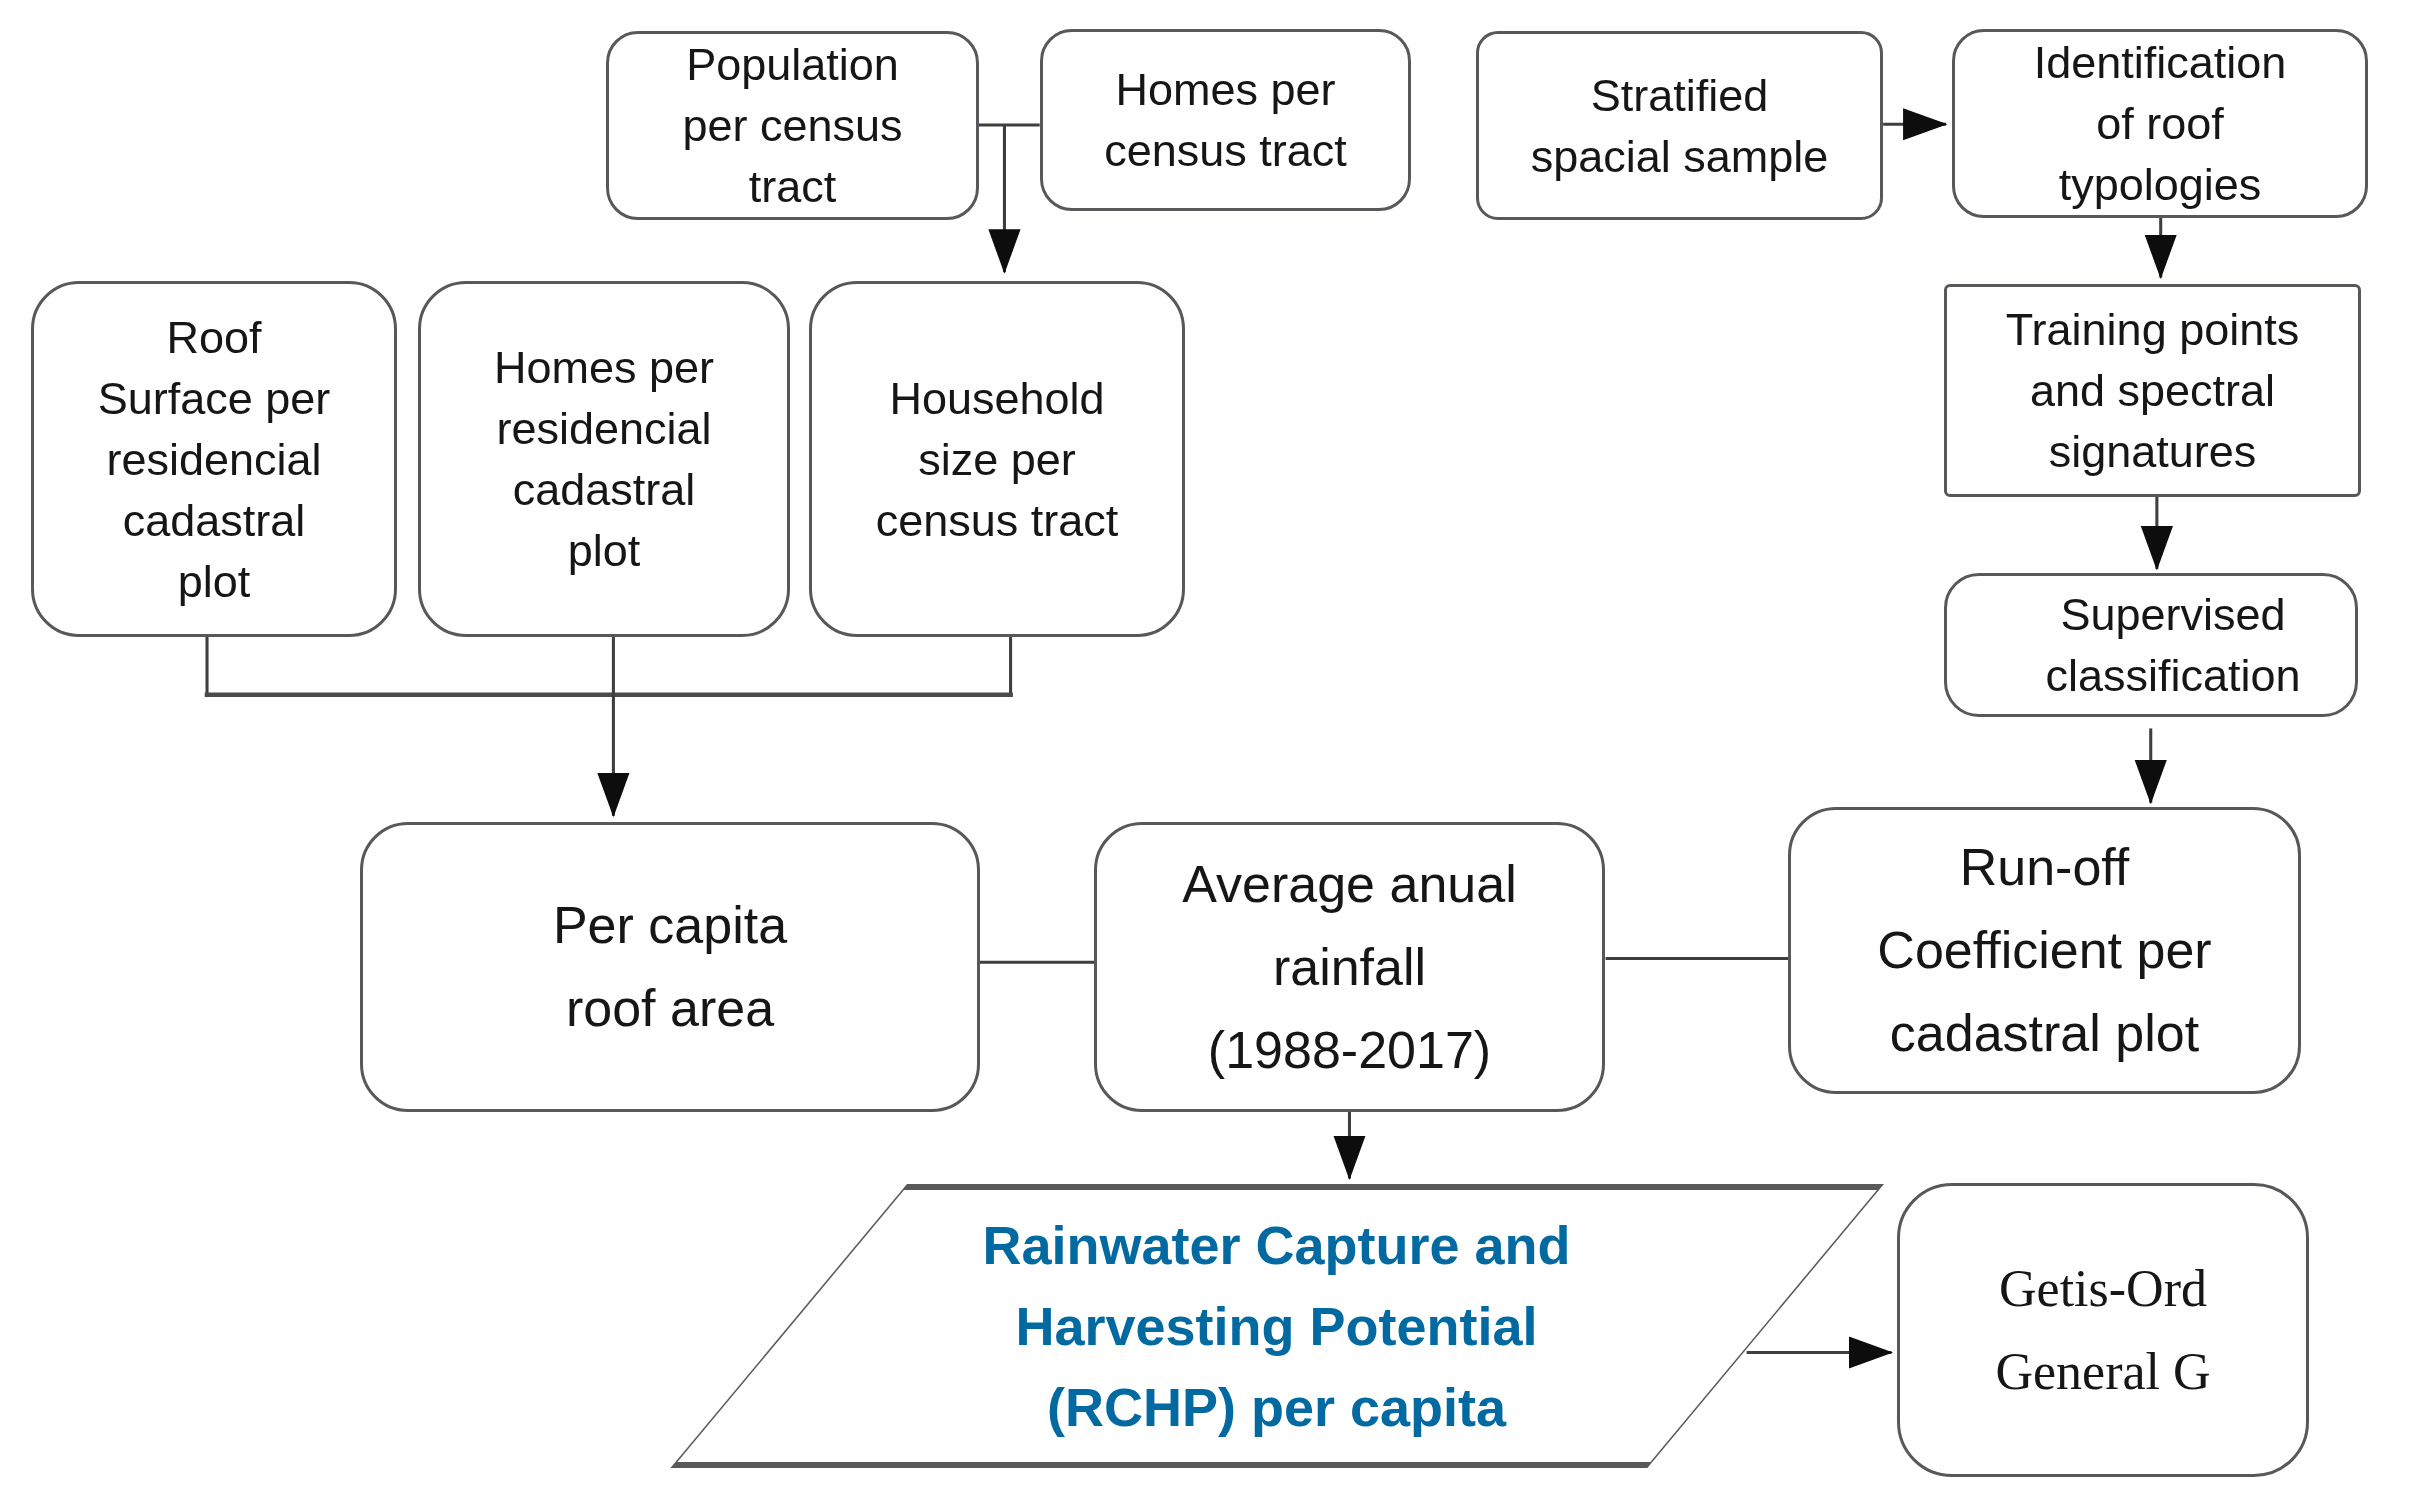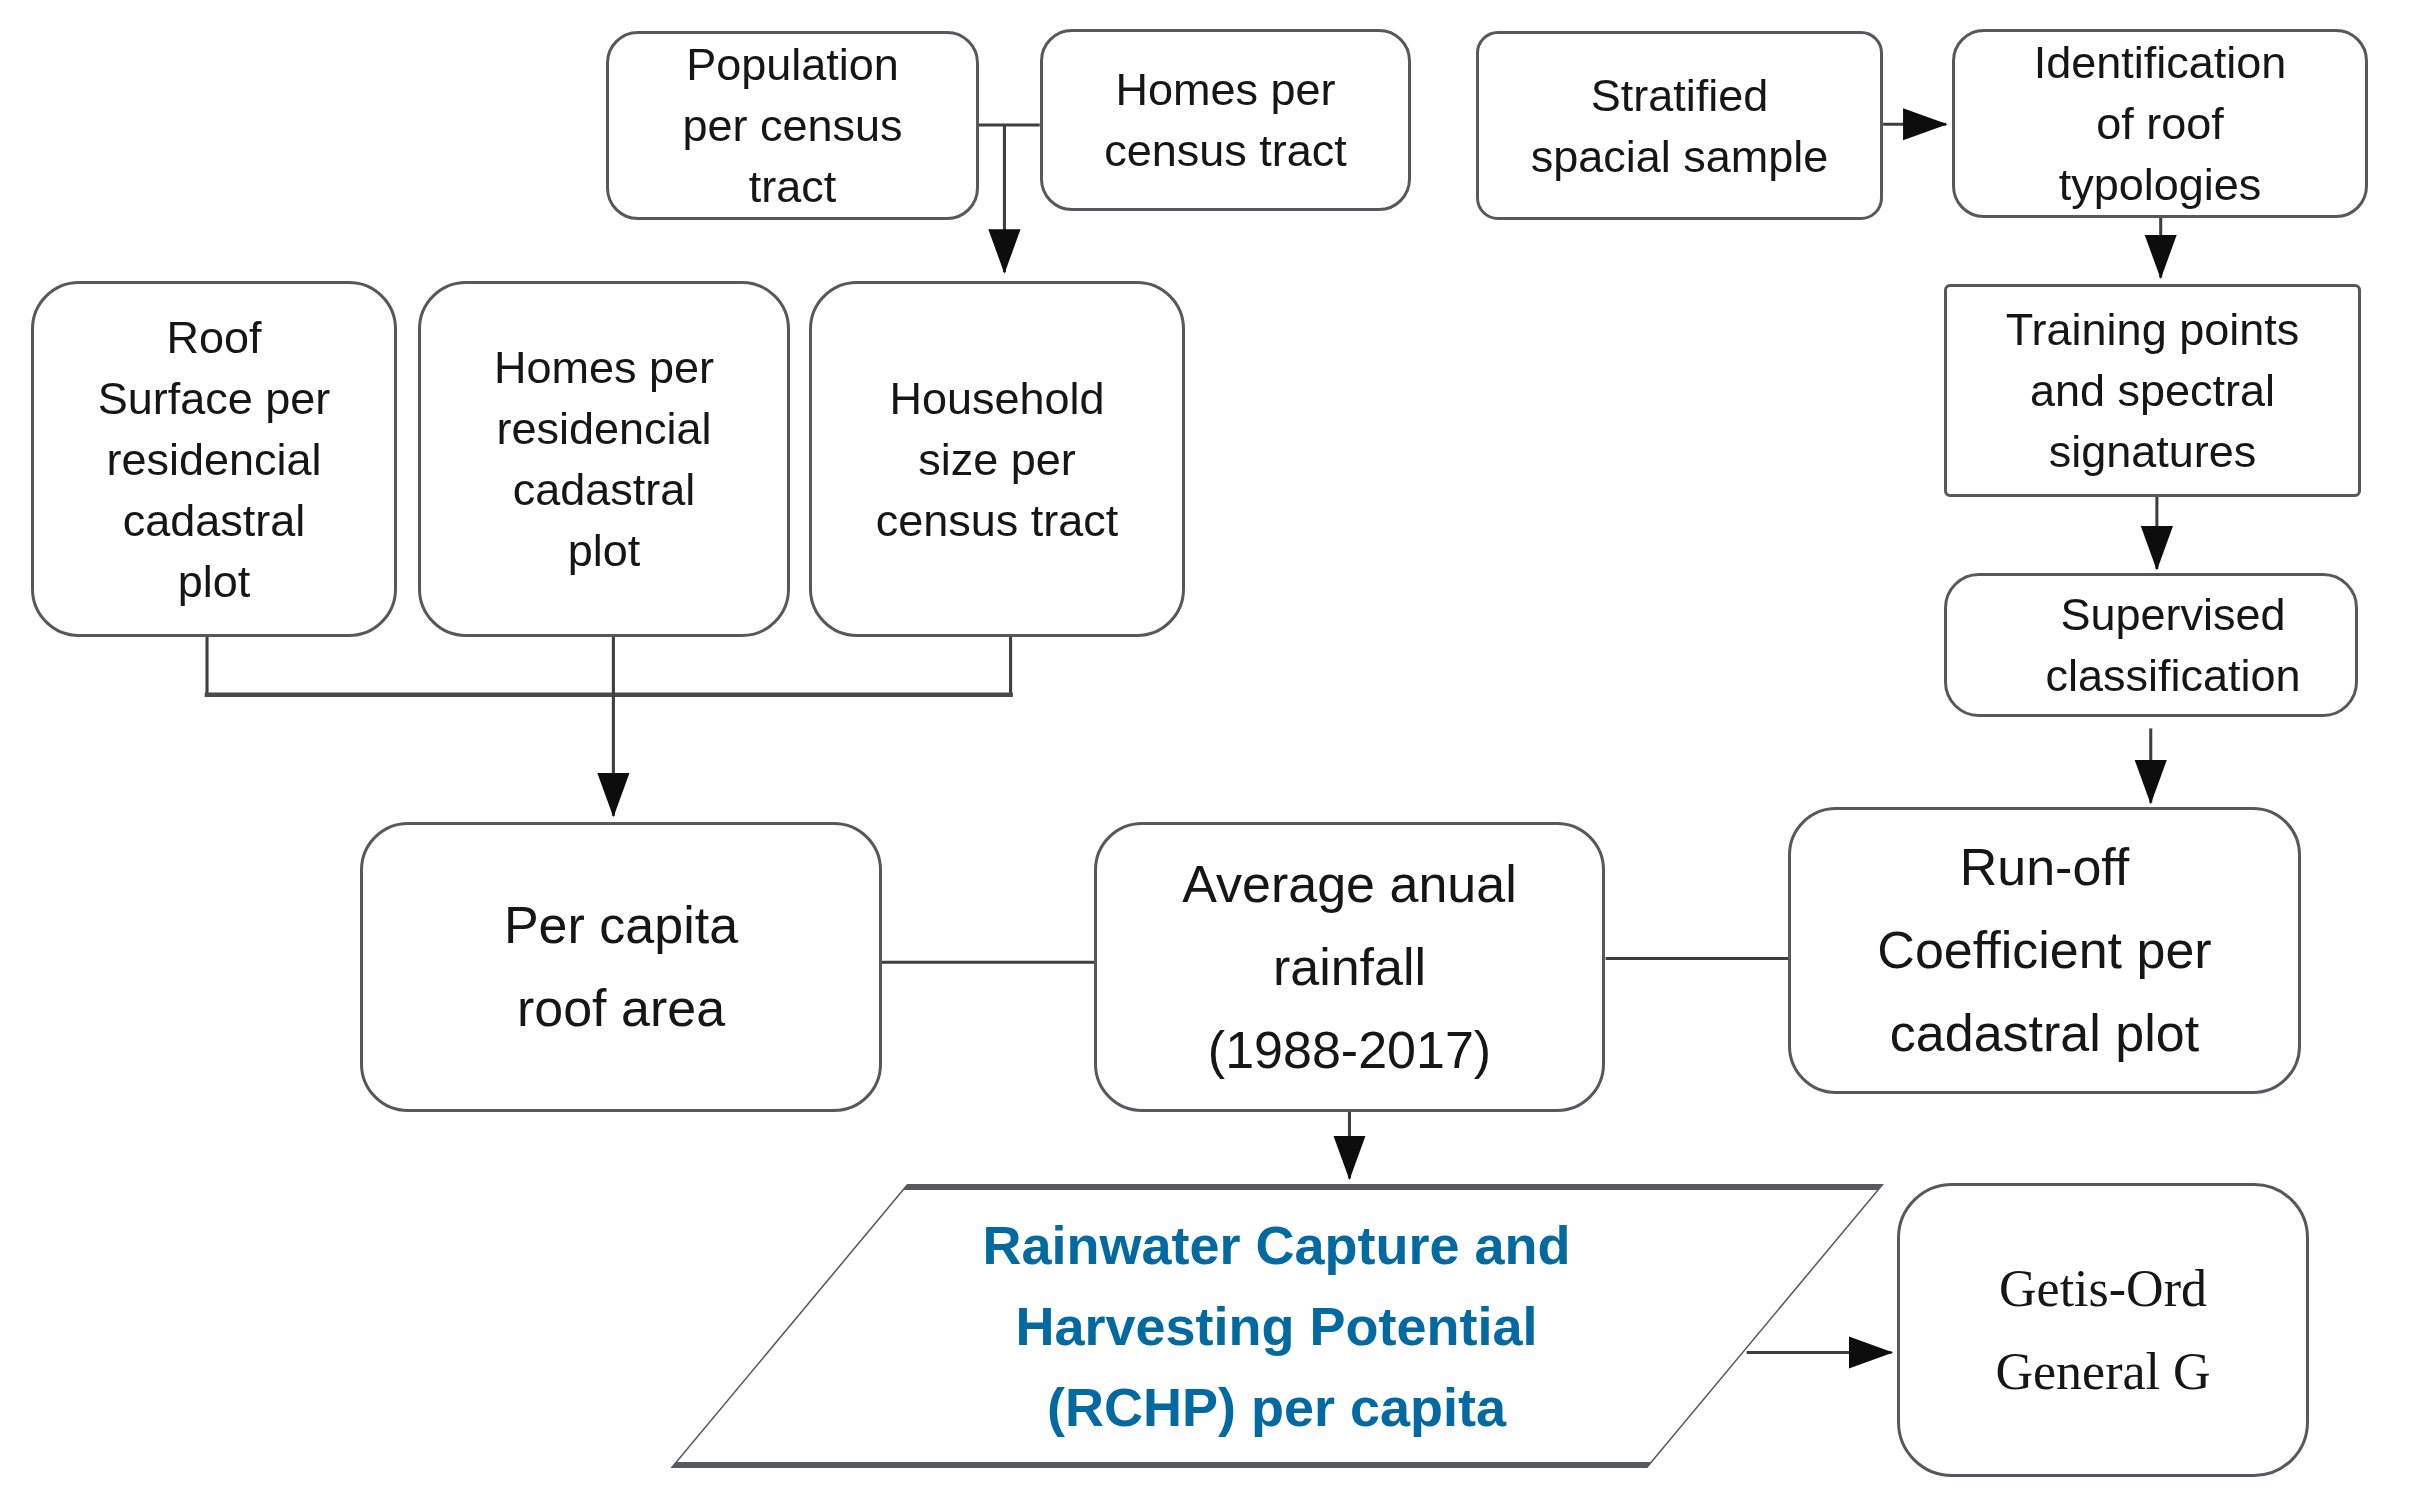--- a/index.html
+++ b/index.html
@@ -135,21 +135,21 @@
 size per
 census tract</div>
 
   <div class="node fs-sm" style="left:1944px; top:284px; width:417px; height:213px; border-radius:6px;">Training points
 and spectral
 signatures</div>
 
   <div class="node fs-sm" style="left:1944px; top:573px; width:414px; height:144px; border-radius:35px;padding-left:44px;">Supervised
 classification</div>
 
-  <div class="node fs-lg r60" style="left:360px; top:822px; width:522px; height:290px;">Per capita
+  <div class="node fs-lg r60" style="left:360px; top:822px; width:620px; height:290px;">Per capita
 roof area</div>
 
   <div class="node fs-lg r60" style="left:1094px; top:822px; width:511px; height:290px;">Average anual
 rainfall
 (1988-2017)</div>
 
   <div class="node fs-lg r60" style="left:1788px; top:807px; width:513px; height:287px;">Run-off
 Coefficient per
 cadastral plot</div>
 

